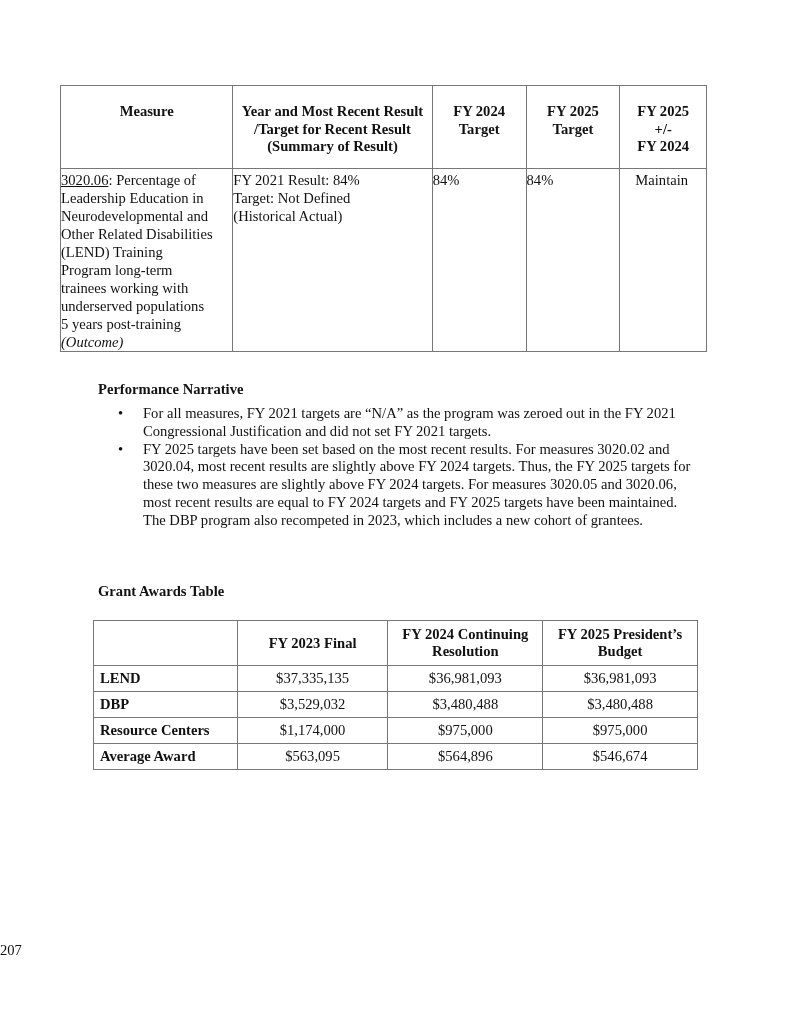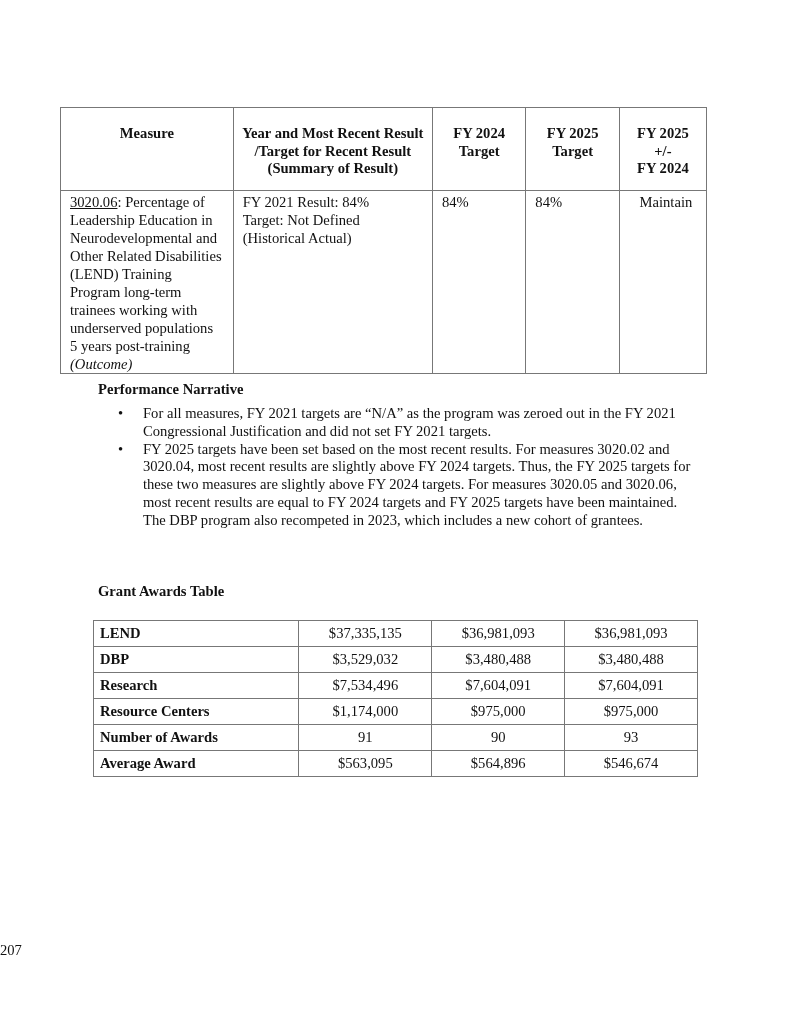--- a/index.html
+++ b/index.html
@@ -3,23 +3,23 @@
 <meta charset="utf-8">
 <style>
   html, body { margin: 0; padding: 0; background: #ffffff; }
   body { width: 791px; height: 1024px; position: relative; overflow: hidden;
          font-family: "Liberation Serif", "DejaVu Serif", serif; color: #111; font-size: 14.6px; }
   .page { position: absolute; left: 0; top: 0; width: 791px; height: 1024px; }
 
   table { border-collapse: collapse; position: absolute; }
   td, th { border: 1px solid #777; vertical-align: top; padding: 0; }
 
-  #measure-table { left: 60px; top: 107px; width: 647px; }
+  #measure-table { left: 60px; top: 85px; width: 647px; }
   #measure-table th { font-weight: bold; text-align: center; height: 83px; padding-top: 17px; line-height: 17.5px; box-sizing: border-box; }
-  #measure-table td { height: 183px; line-height: 18px; padding: 2px 3px 0 9px; box-sizing: border-box; }
+  #measure-table td { height: 183px; line-height: 18px; padding: 2px 3px 0 0; box-sizing: border-box; }
   .c1 { width: 176px; } .c2 { width: 210px; } .c3 { width: 98px; } .c4 { width: 98px; } .c5 { width: 89px; text-align: center; }
   .u { text-decoration: underline; }
   .it { font-style: italic; }
 
   .heading { position: absolute; left: 98px; font-weight: bold; }
   #perf-heading { top: 381px; }
   #grant-heading { top: 583px; }
 
   ul.narr { position: absolute; left: 93px; top: 405px; width: 600px; margin: 0; padding: 0; list-style: none; line-height: 17.8px; }
   ul.narr li { position: relative; padding-left: 50px; margin: 0 0 0 0; }
@@ -105,49 +105,51 @@
     <li>
       <span class="bullet">•</span>
       <span>FY 2025 targets have been set based on the most recent results. For measures 3020.02 and 3020.04, most recent results are slightly above FY 2024 targets. Thus, the FY 2025 targets for these two measures are slightly above FY 2024 targets. For measures 3020.05 and 3020.06, most recent results are equal to FY 2024 targets and FY 2025 targets have been maintained. The DBP program also recompeted in 2023, which includes a new cohort of grantees.</span>
     </li>
   </ul>
 
   <div class="heading" id="grant-heading">Grant Awards Table</div>
 
   <table id="grant-table">
     <tbody>
+        <tr>
+      <th class="g1"></th>
+      <th class="g2">
+        <span>FY 2023 Final</span>
+      </th>
+      <th class="g3">
+        <span>FY 2024 Continuing</span><br>
+        <span>Resolution</span>
+      </th>
+      <th class="g4">
+        <span>FY 2025 President’s</span><br>
+        <span>Budget</span>
+      </th>
+    </tr>
     <tr>
       <td class="lbl">LEND</td>
       <td class="num">$37,335,135</td>
       <td class="num">$36,981,093</td>
       <td class="num">$36,981,093</td>
     </tr>
     <tr>
       <td class="lbl">DBP</td>
       <td class="num">$3,529,032</td>
       <td class="num">$3,480,488</td>
       <td class="num">$3,480,488</td>
     </tr>
     <tr>
-      <td class="lbl">Research</td>
-      <td class="num">$7,534,496</td>
-      <td class="num">$7,604,091</td>
-      <td class="num">$7,604,091</td>
-    </tr>
-    <tr>
       <td class="lbl">Resource Centers</td>
       <td class="num">$1,174,000</td>
       <td class="num">$975,000</td>
       <td class="num">$975,000</td>
-    </tr>
-    <tr>
-      <td class="lbl">Number of Awards</td>
-      <td class="num">91</td>
-      <td class="num">90</td>
-      <td class="num">93</td>
     </tr>
     <tr>
       <td class="lbl">Average Award</td>
       <td class="num">$563,095</td>
       <td class="num">$564,896</td>
       <td class="num">$546,674</td>
     </tr>
   </tbody>
     </table>
 

